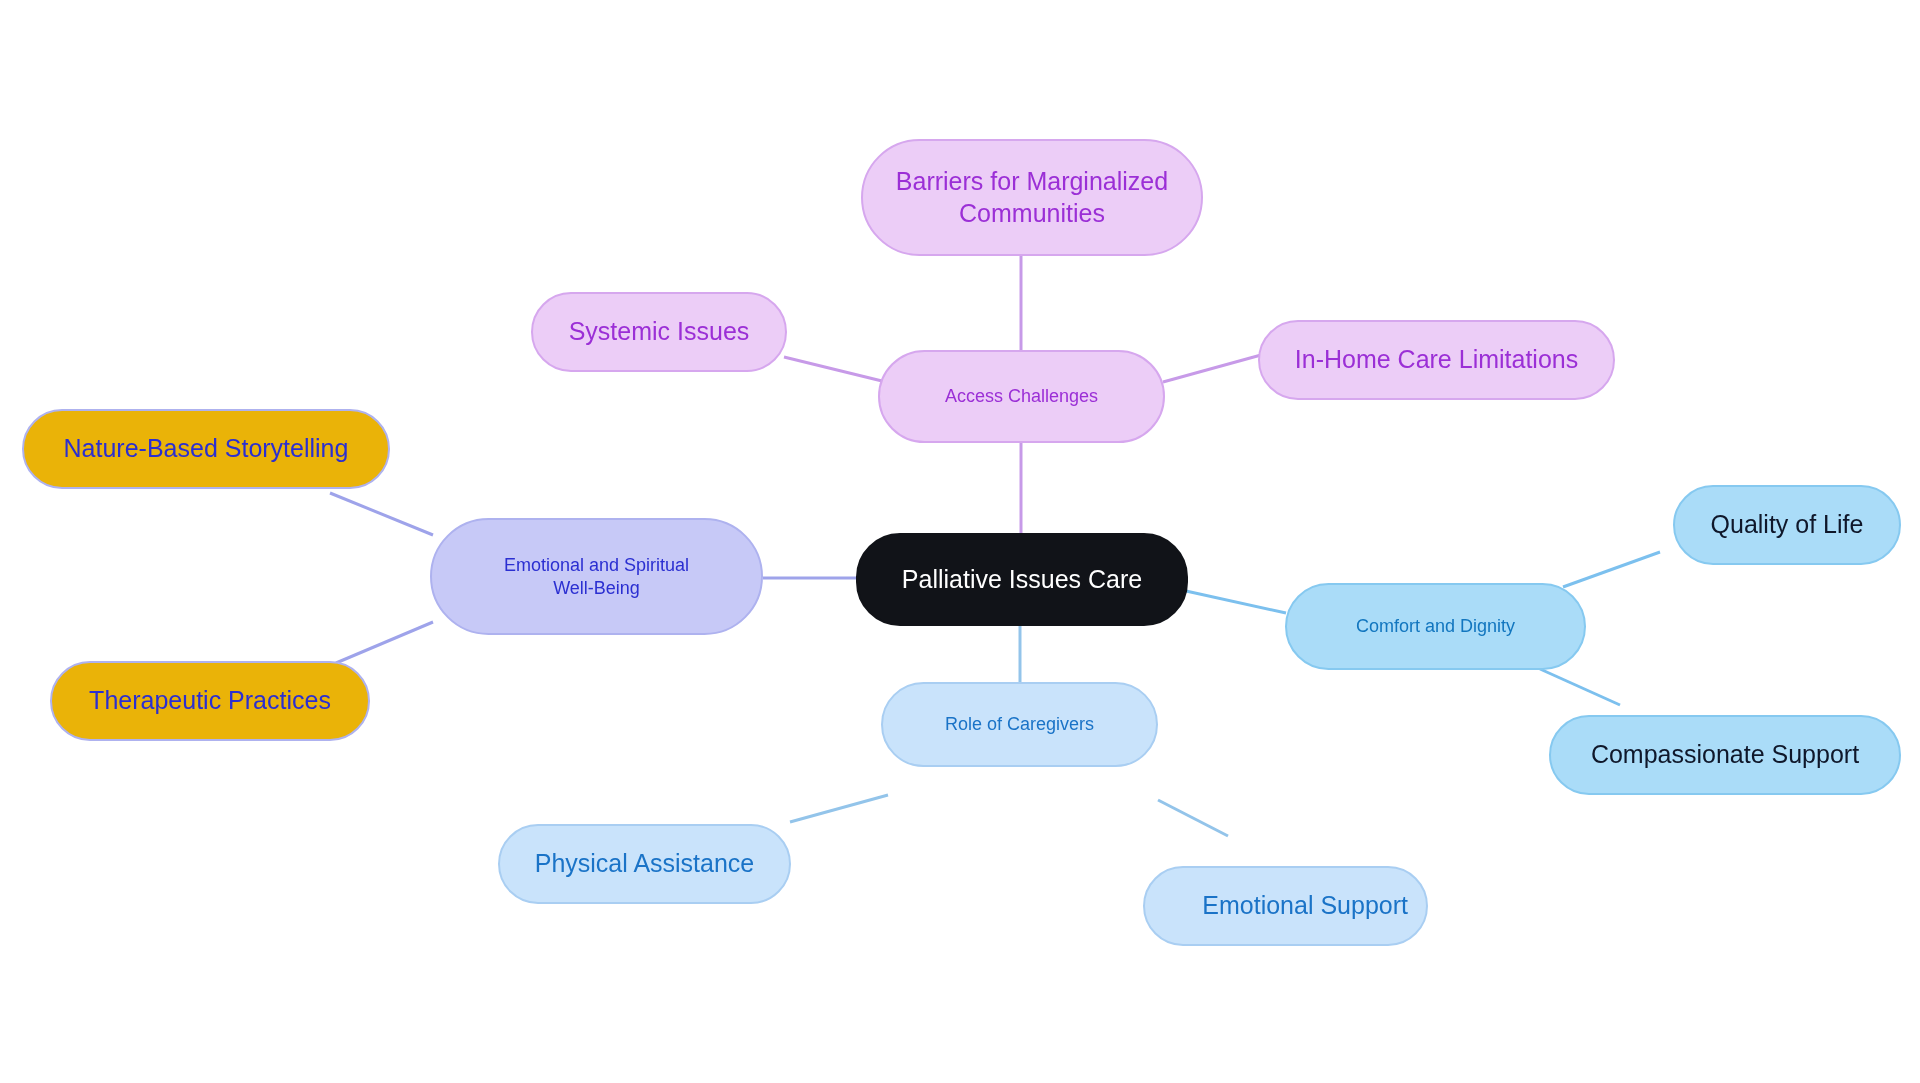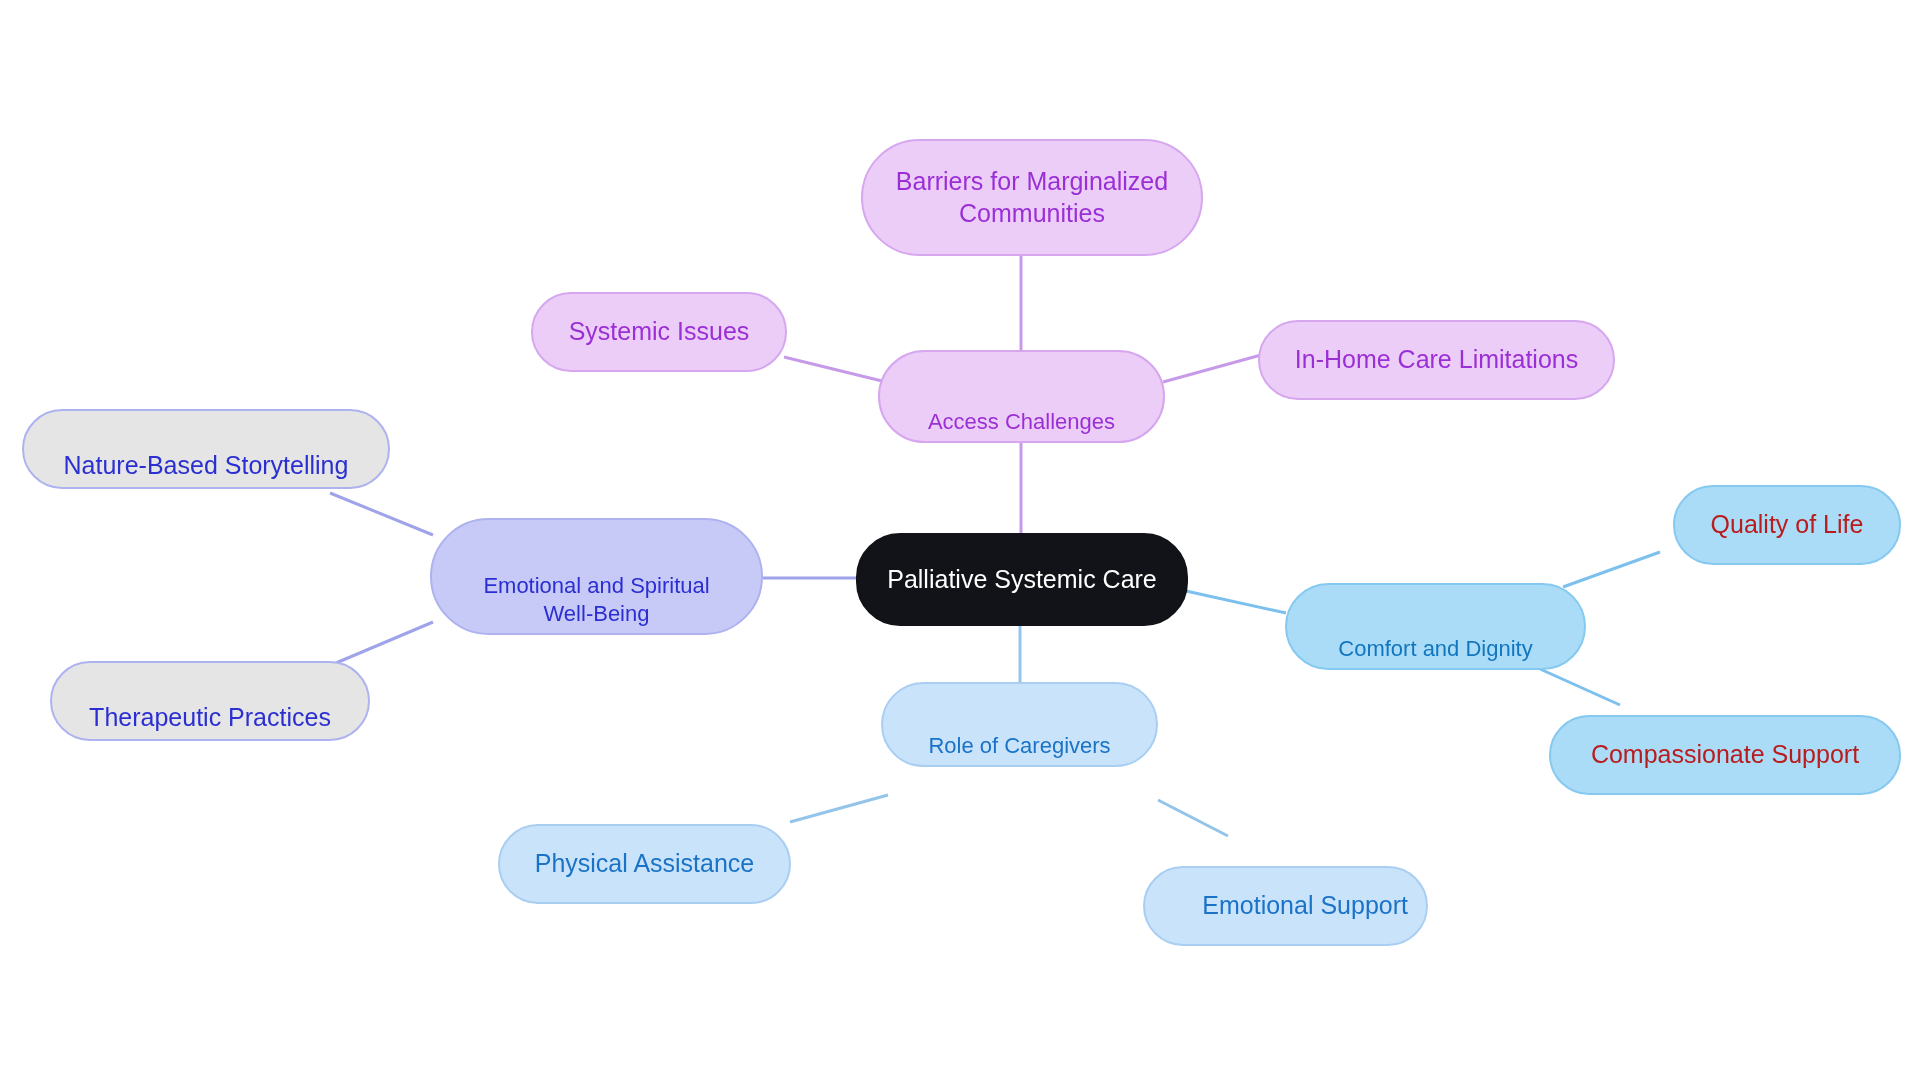--- a/index.html
+++ b/index.html
@@ -40,35 +40,34 @@
     padding: 6px 18px;
   }
   .node-root {
     background: #111318;
     border-color: #111318;
     color: #ffffff;
     font-size: 25px;
     border-radius: 44px;
   }
   .node-lvl1 {
-    font-size: 22px;
-    align-items: flex-end;
+    font-size: 18px;
   }
   .node-lvl2 {
     font-size: 25px;
   }
   
   .c-violet-1 { background:#eccdf7; border-color:#d6a7ee; color:#9b2fd6; }
   .c-violet-2 { background:#eccdf7; border-color:#d6a7ee; color:#9b2fd6; }
   
   .c-peri-1 { background:#c7c9f7; border-color:#aeb2ef; color:#2b2fd1; }
-  .c-peri-2 { background:#e5e5e5; border-color:#aeb2ef; color:#2b2fd1;align-items:flex-end; }
+  .c-peri-2 { background:#eab308; border-color:#aeb2ef; color:#2b2fd1; }
   
   .c-sky-1 { background:#aadcf8; border-color:#86c9f0; color:#1276bf; }
-  .c-sky-2 { background:#aadcf8; border-color:#86c9f0; color:#b91c1c; }
+  .c-sky-2 { background:#aadcf8; border-color:#86c9f0; color:#0f172a; }
   
   .c-pale-1 { background:#c9e3fb; border-color:#a9cef2; color:#1a73c7; }
   .c-pale-2 { background:#c9e3fb; border-color:#a9cef2; color:#1a73c7;margin-top:23px; }
 </style>
 </head>
 <body>
 
 <div id="canvas">
 
   <svg id="edges" viewBox="0 0 1920 1083" xmlns="http://www.w3.org/2000/svg">
@@ -85,21 +84,21 @@
     <line x1="1186" y1="591" x2="1286" y2="613" stroke="#7cc0ee" stroke-width="3"></line>
     <line x1="1563" y1="587" x2="1660" y2="552" stroke="#7cc0ee" stroke-width="3"></line>
     <line x1="1540" y1="669" x2="1620" y2="705" stroke="#7cc0ee" stroke-width="3"></line>
 
     <line x1="1020" y1="626" x2="1020" y2="715" stroke="#93c4ea" stroke-width="3"></line>
     <line x1="888" y1="795" x2="790" y2="822" stroke="#93c4ea" stroke-width="3"></line>
     <line x1="1158" y1="800" x2="1228" y2="836" stroke="#93c4ea" stroke-width="3"></line>
   </svg>
 
   <div class="node node-root" style="left:856px; top:533px; width:332px; height:93px;">
-    <span>Palliative Systemic Care</span>
+    <span>Palliative Issues Care</span>
   </div>
 
   <div class="node node-lvl1 c-violet-1" style="left:878px; top:350px; width:287px; height:93px;">
     <span>Access Challenges</span>
   </div>
 
   <div class="node node-lvl2 c-violet-2" style="left:531px; top:292px; width:256px; height:80px;">
     <span>Systemic Issues</span>
   </div>
 

